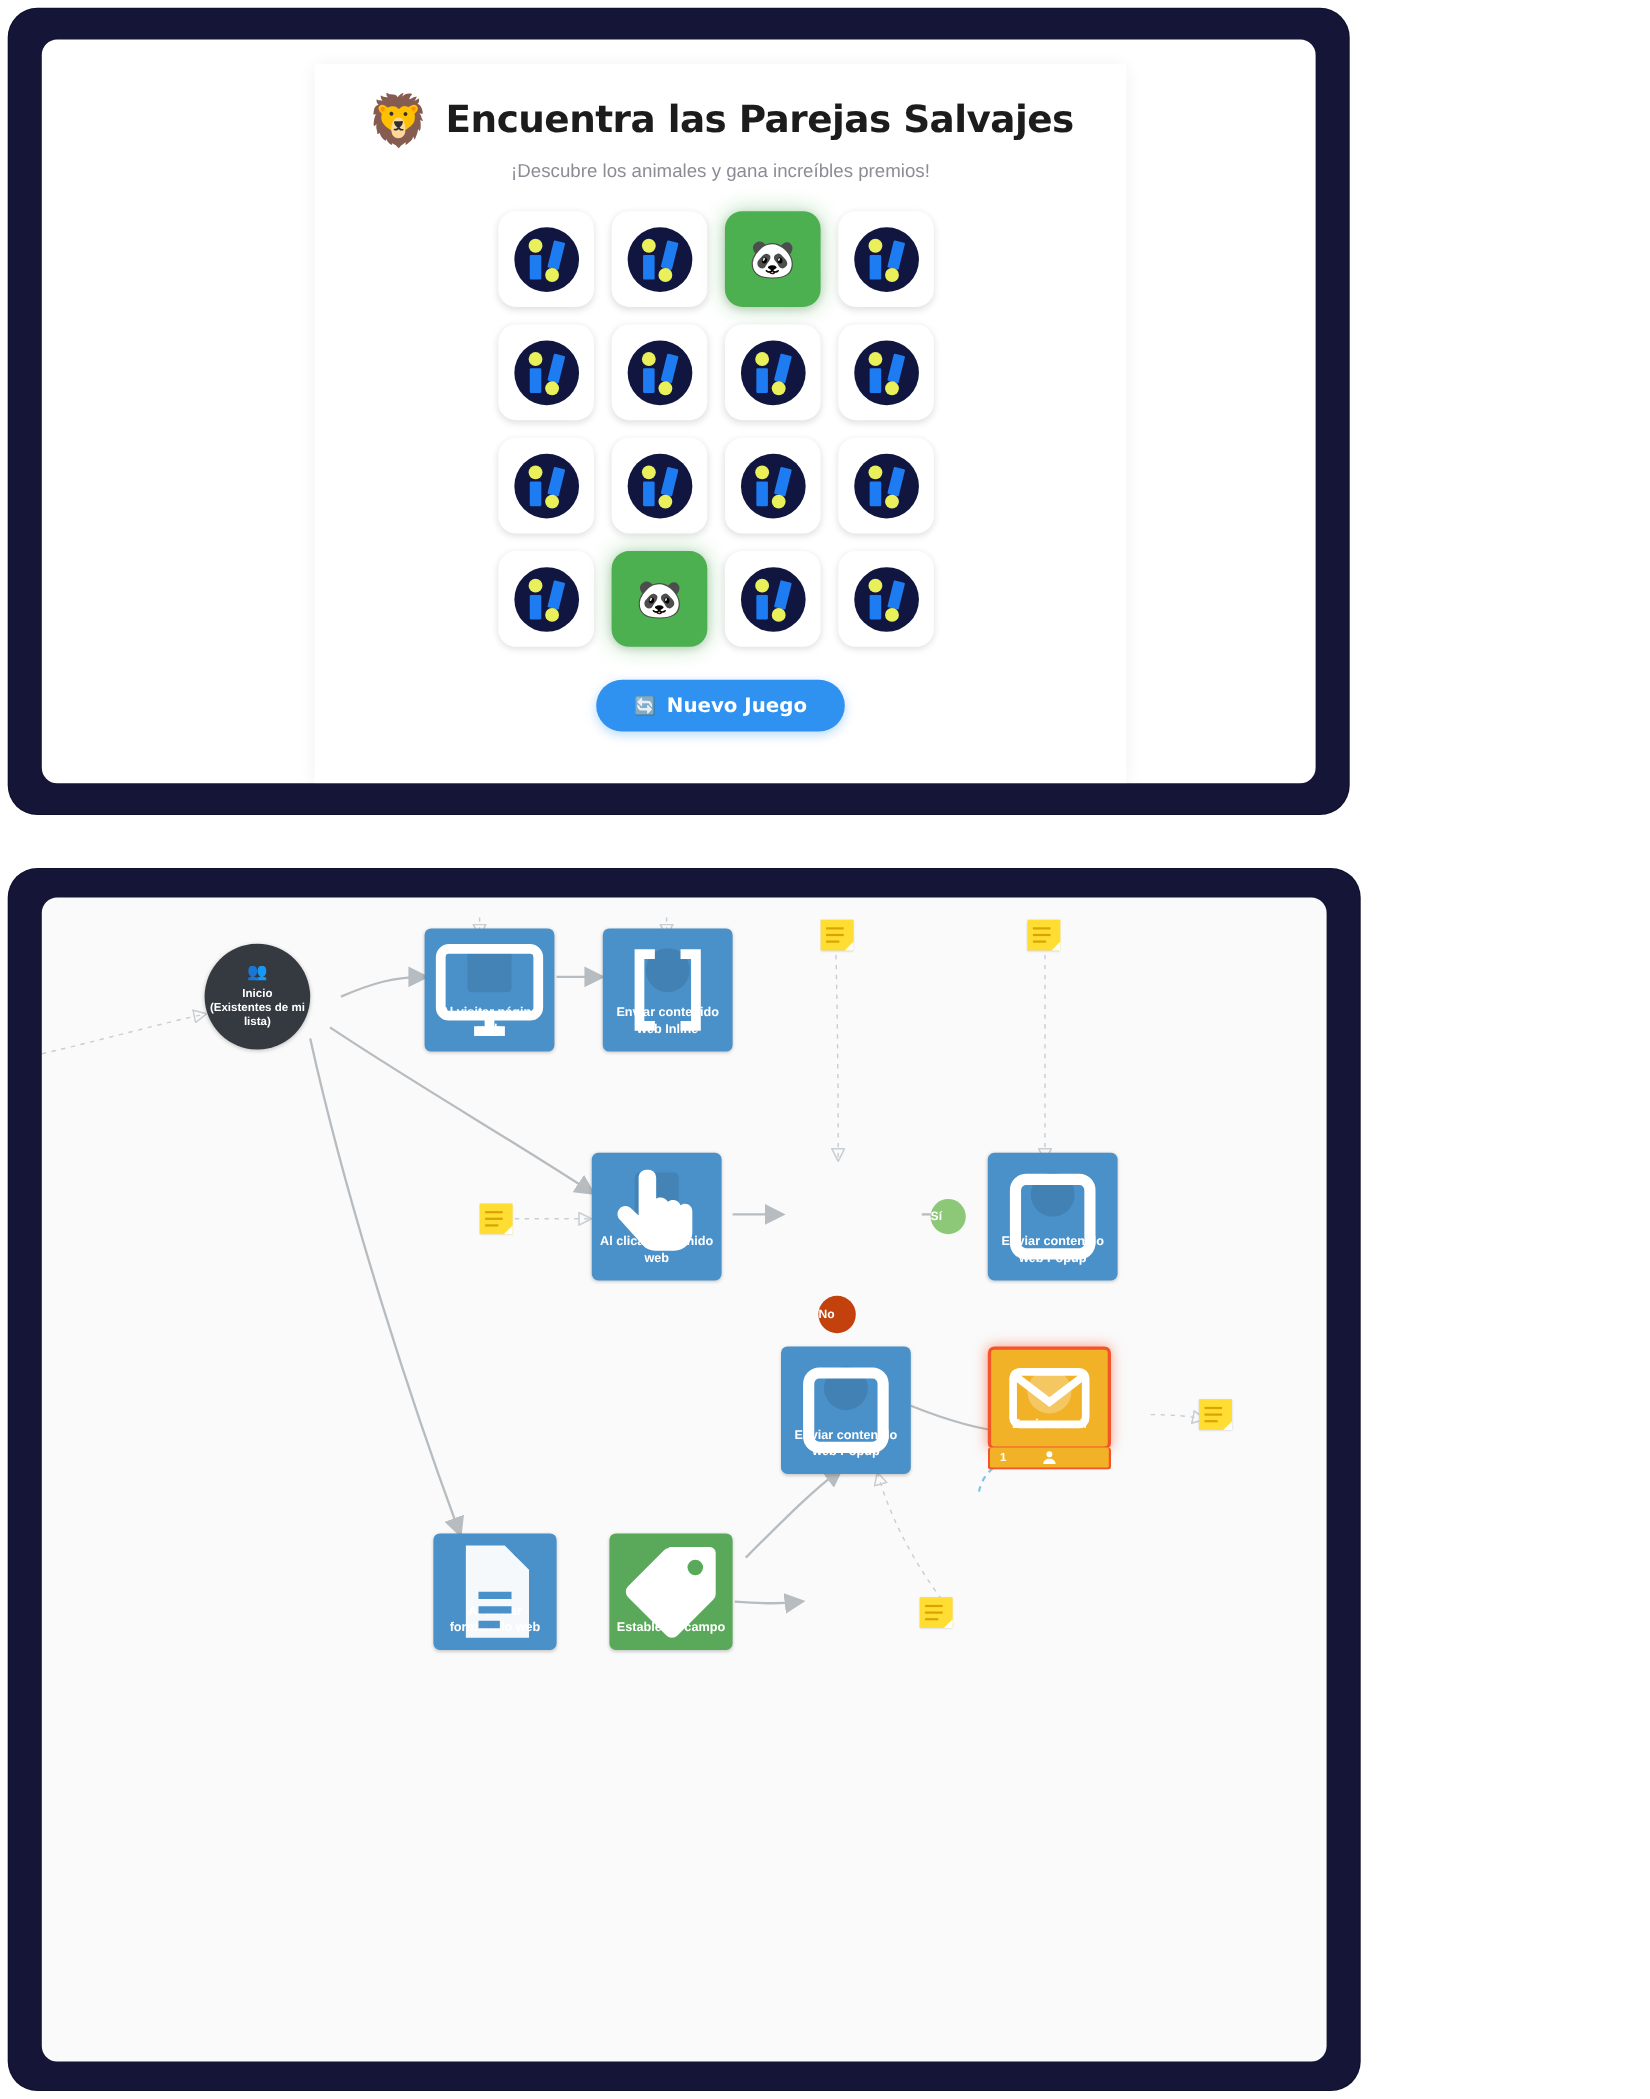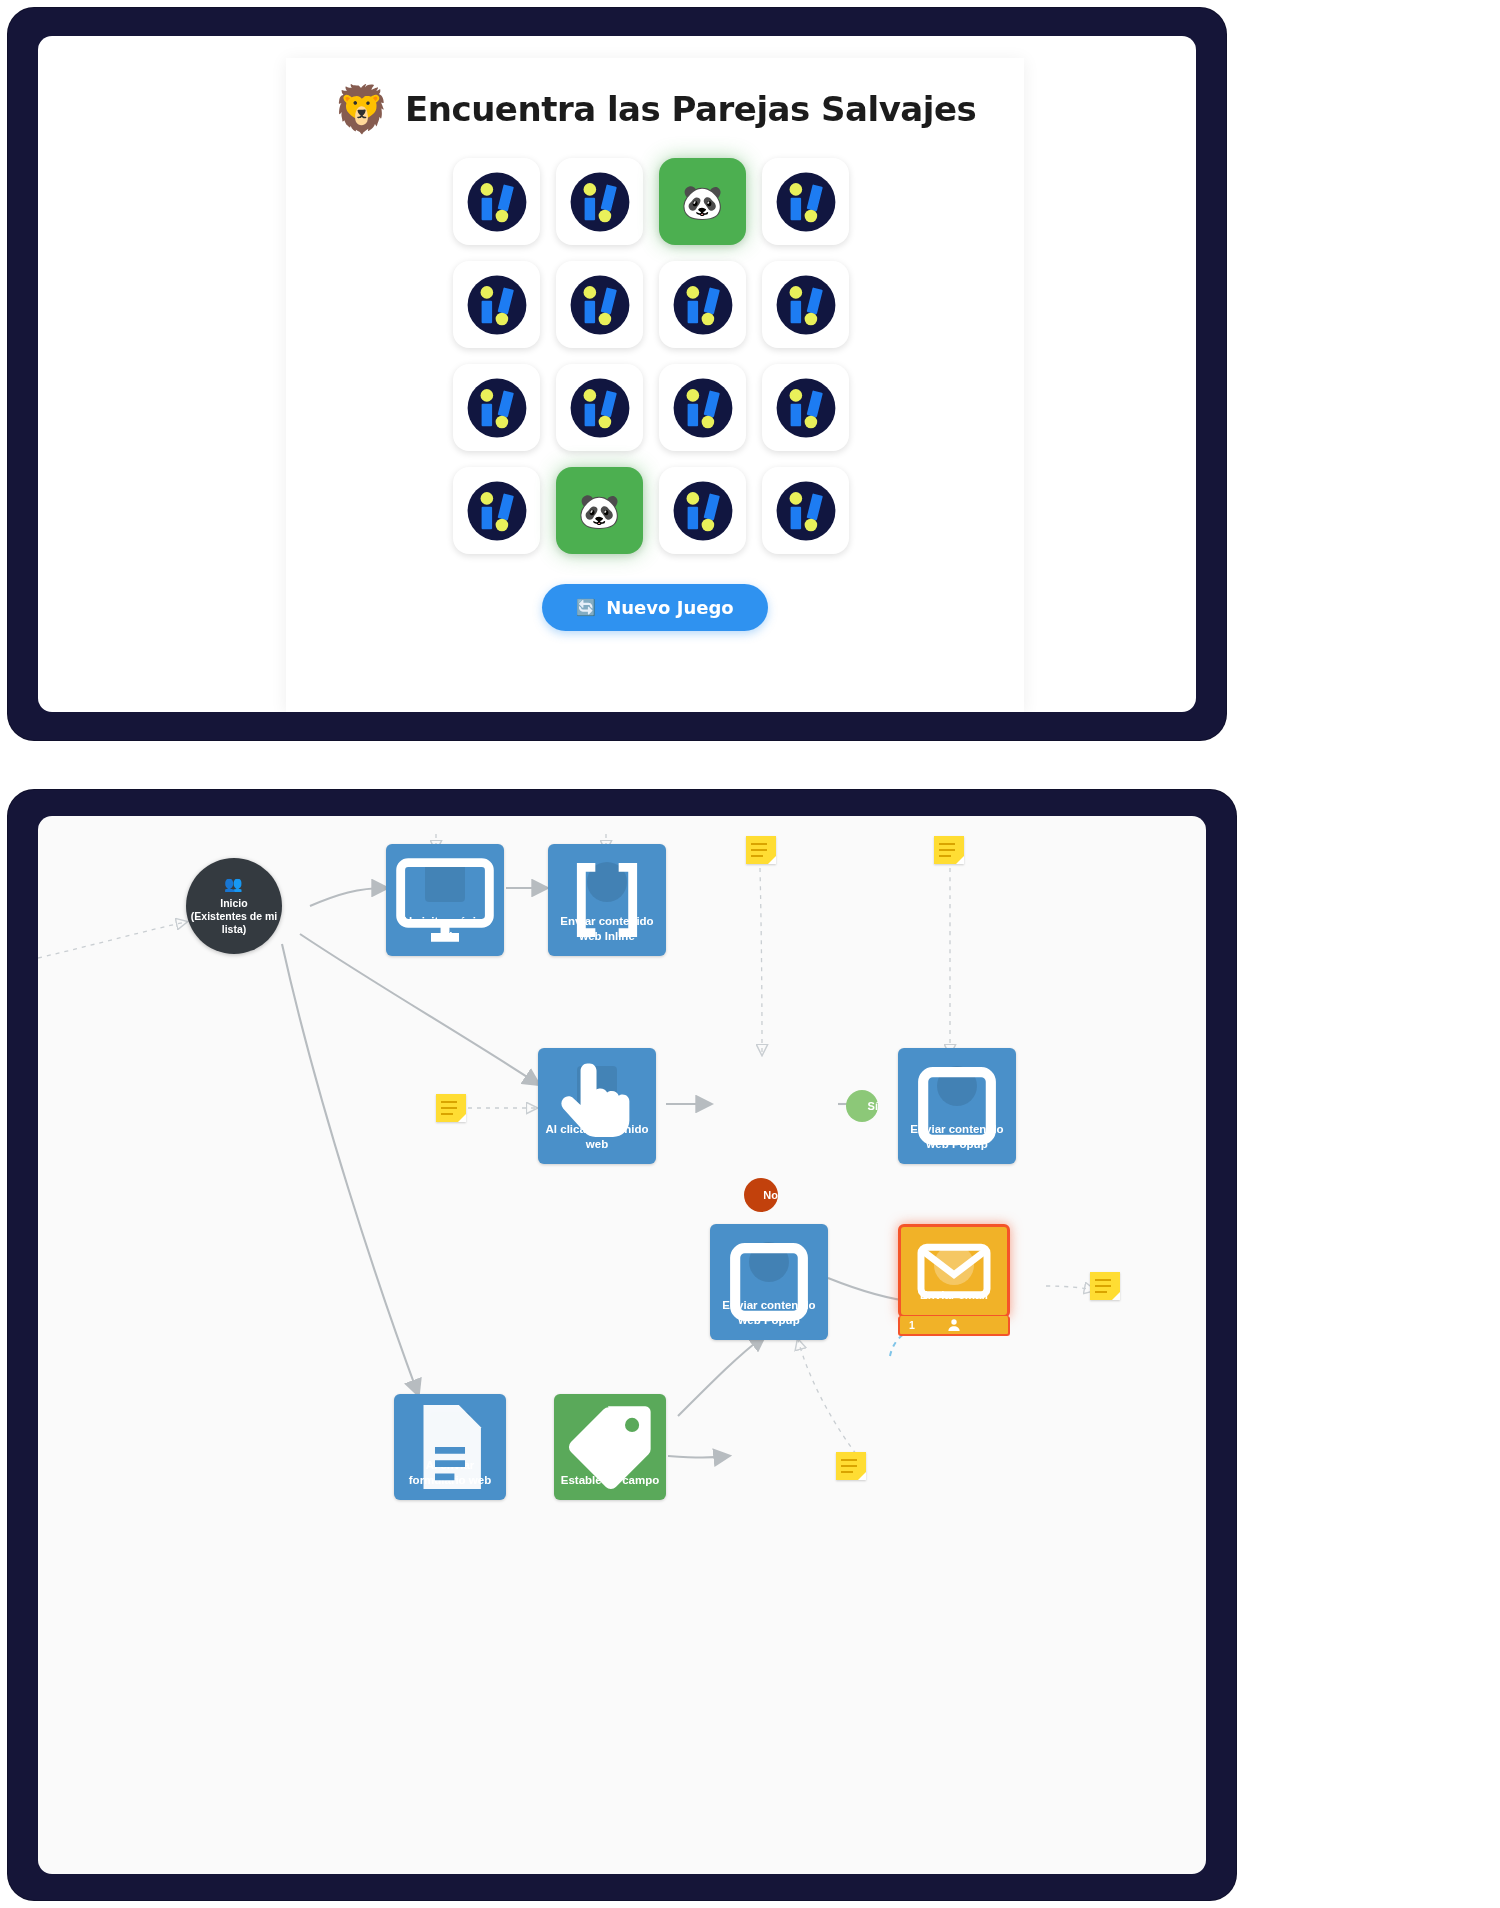--- a/index.html
+++ b/index.html
@@ -149,21 +149,21 @@
     font-size: 10.5px; line-height: 1.25;
     text-align: center; font-weight: 600;
     cursor: pointer;
     box-shadow: 0 1px 4px rgba(0,0,0,.25);
   }
   .start-node .people { font-size: 15px; margin-bottom: 3px; }
 
   .pill {
     position: absolute;
     border-radius: 50%;
-    display: flex; align-items: center; justify-content: flex-end;
+    display: flex; align-items: center; justify-content: flex-start;
     color: #ffffff;
     font-size: 11px; font-weight: 700;
     cursor: pointer;
   }
   .pill.yes { width: 32px; height: 32px; background: #8cc878; }
   .pill.no  { width: 34px; height: 34px; background: #c2410c; }
 
   .sticky {
     position: absolute;
     width: 30px; height: 28px;
@@ -206,20 +206,21 @@
   <div class="panel" id="panel-game">
     <div class="panel-inner" id="game-surface">
 
       <div class="game-card">
 
         <div class="game-title-row">
           <span class="lion-emoji">🦁</span>
           <h1 class="game-title">Encuentra las Parejas Salvajes</h1>
         </div>
 
+        <div class="game-subtitle">¡Descubre los animales y gana increíbles premios!</div>
 
         <div class="grid" id="tile-grid">
             <div class="tile">
 <svg class="logo-back" viewBox="0 0 100 100">
   <circle cx="50" cy="50" r="42" fill="#111640"></circle>
   <circle cx="35.5" cy="32" r="9" fill="#e9f05a"></circle>
   <rect x="28" y="44" width="15" height="32" rx="1.5" fill="#1d7cf2"></rect>
   <rect x="55" y="26" width="15" height="36" rx="1.5" fill="#1d7cf2" transform="rotate(14 62 44)"></rect>
   <circle cx="57" cy="70" r="9" fill="#e9f05a"></circle>
 </svg>

